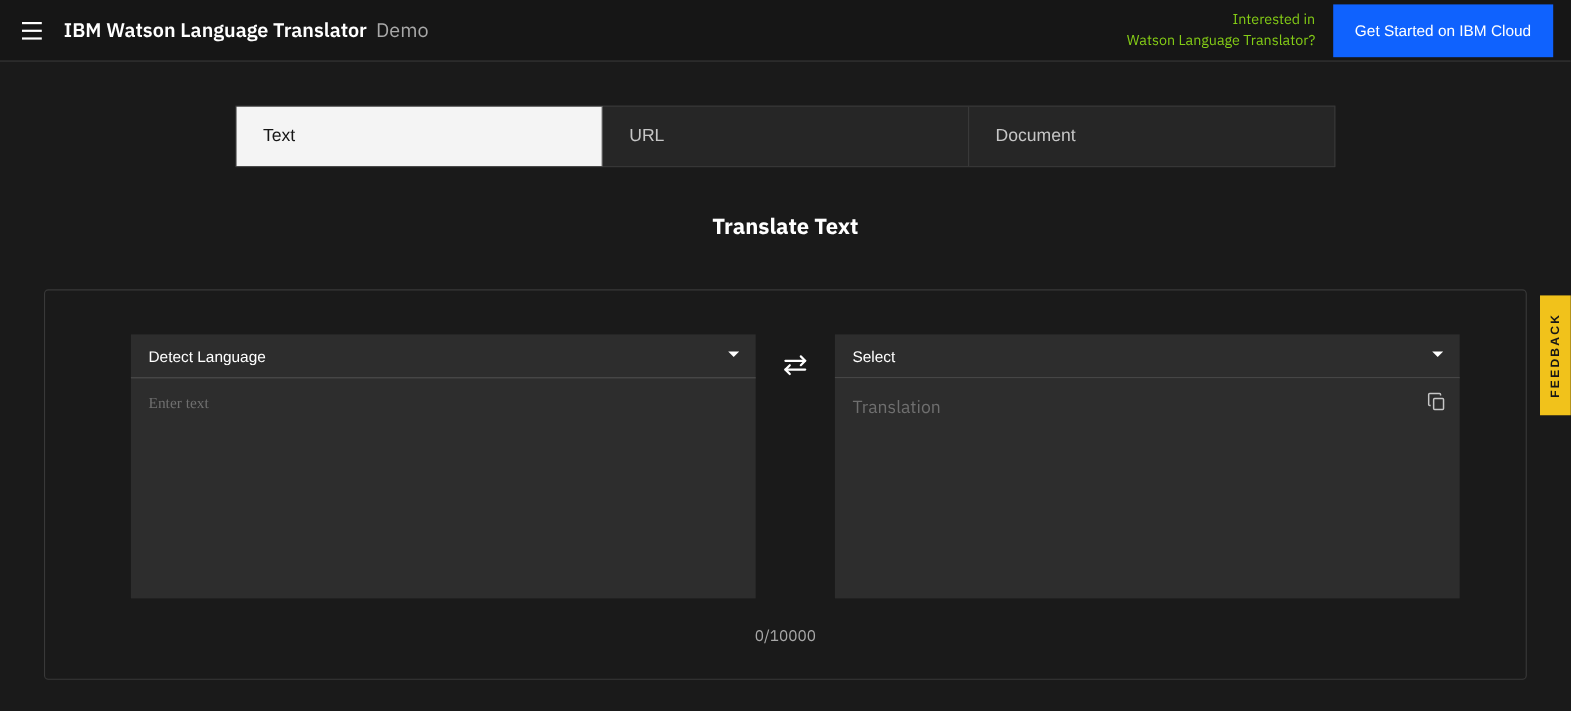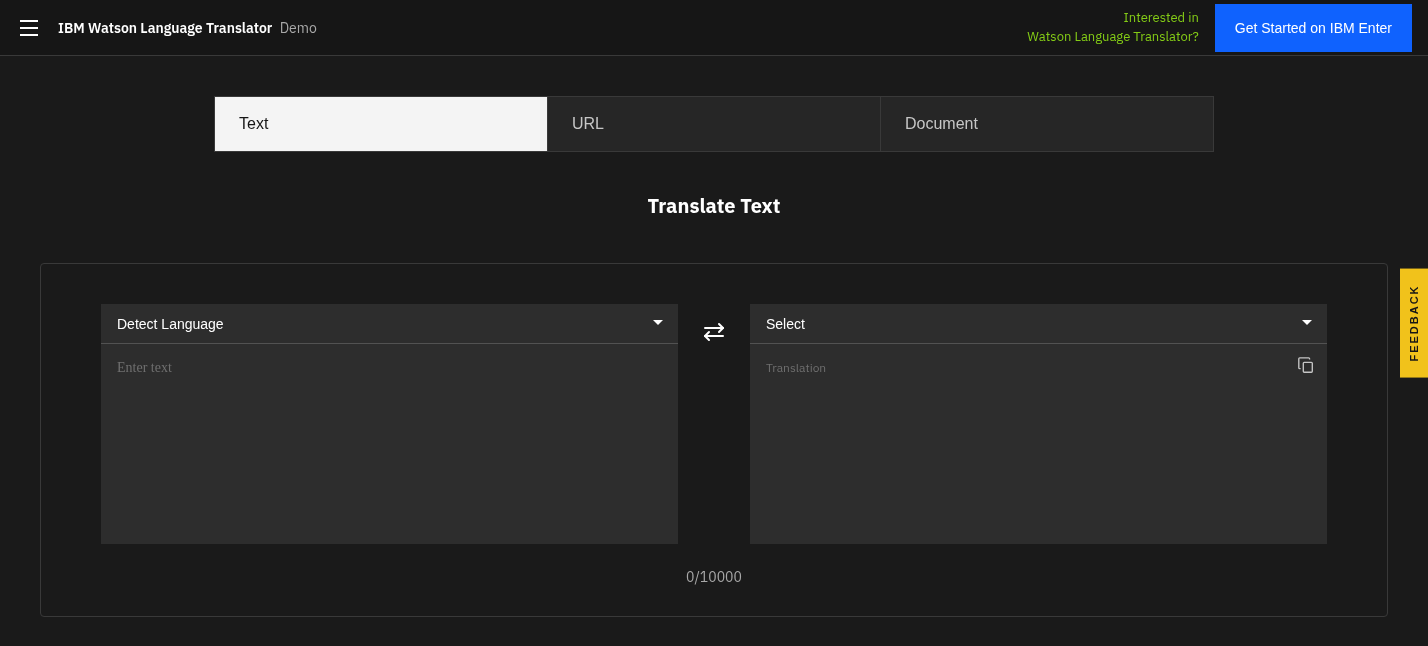--- a/index.html
+++ b/index.html
@@ -43,21 +43,21 @@
     }
 
     .hamburger-icon span {
       display: block;
       width: 18px;
       height: 2px;
       background-color: #ffffff;
     }
 
     .app-title {
-      font-size: 14px;
+      font-size: 18px;
       color: #ffffff;
     }
 
     .app-title .brand {
       font-weight: 600;
     }
 
     .app-title .demo-badge {
       font-weight: 400;
       color: #a8a8a8;
@@ -140,20 +140,21 @@
       border: 1px solid #393939;
       border-radius: 4px;
       padding: 40px 60px 30px 60px;
       background-color: #1a1a1a;
     }
 
     .translator-panels {
       display: flex;
       align-items: flex-start;
       gap: 0;
+      margin-left: 18px;
     }
 
     .panel-left {
       flex: 1;
     }
 
     .panel-right {
       flex: 1;
     }
 
@@ -224,21 +225,21 @@
     }
 
     .translation-box {
       position: relative;
       background-color: #2d2d2d;
       min-height: 200px;
     }
 
     .translation-placeholder {
       color: #6f6f6f;
-      font-size: 12px;
+      font-size: 16px;
       padding: 16px;
     }
 
     .copy-icon-btn {
       position: absolute;
       top: 8px;
       right: 8px;
       background: transparent;
       border: none;
       cursor: pointer;
@@ -303,21 +304,21 @@
     <div class="app-title">
       <span class="brand">IBM Watson Language Translator</span>
       <span class="demo-badge">Demo</span>
     </div>
   </div>
   <div class="header-right">
     <div class="header-interest-text">
       <span>Interested in</span><br>
       <span>Watson Language Translator?</span>
     </div>
-    <button class="cta-button">Get Started on IBM Enter</button>
+    <button class="cta-button">Get Started on IBM Cloud</button>
   </div>
 </header>
 
 <div style="display:flex; justify-content:center; padding: 0 214px; margin-top: 20px;">
   <div class="tabs-container" style="width:100%; max-width:1000px; display:flex;">
     <button class="tab-item active">
       <span>Text</span>
     </button>
     <button class="tab-item">
       <span>URL</span>

